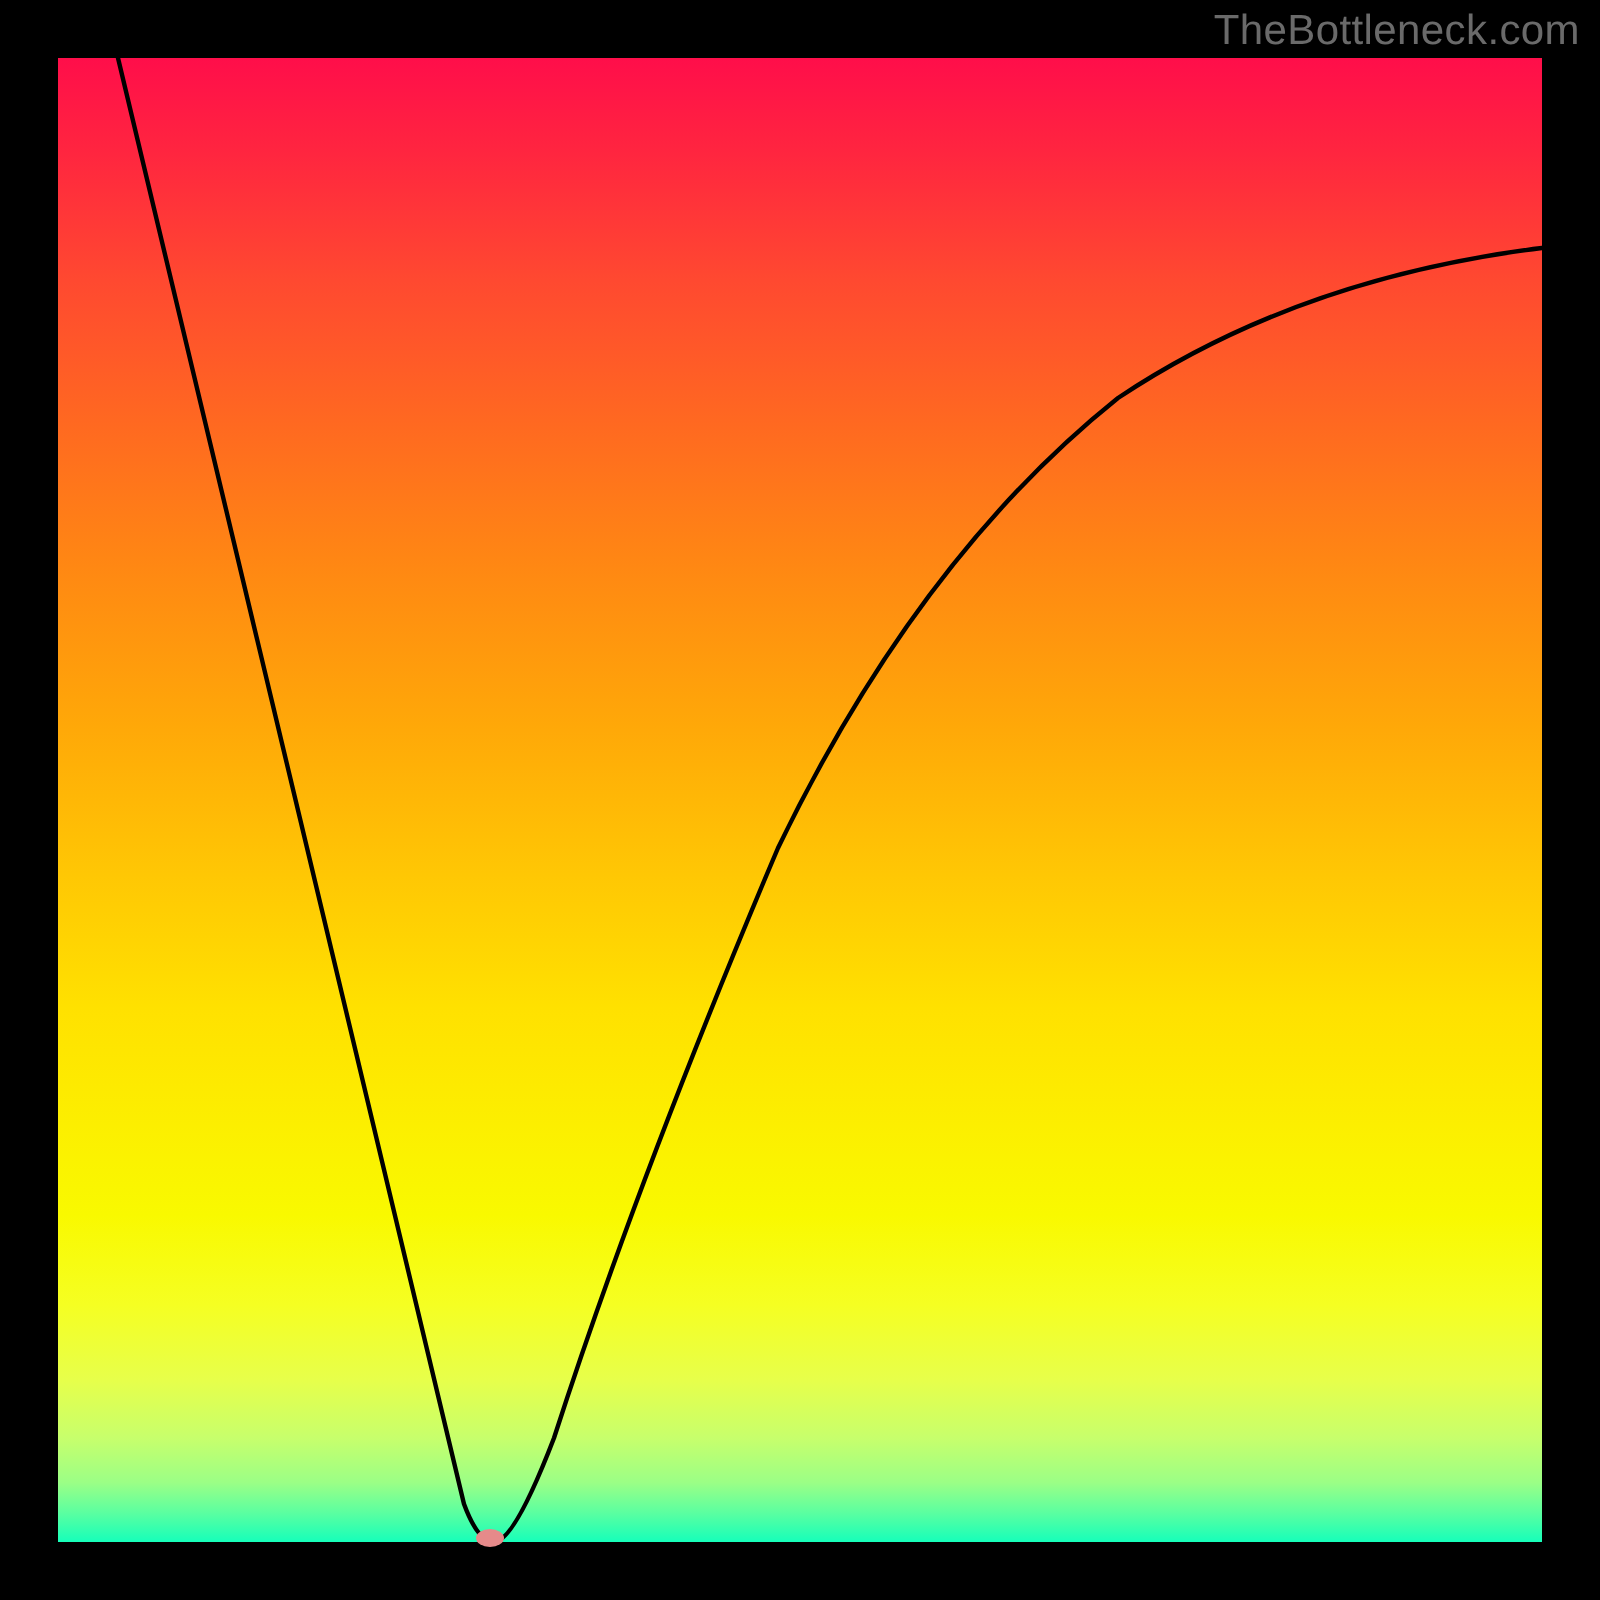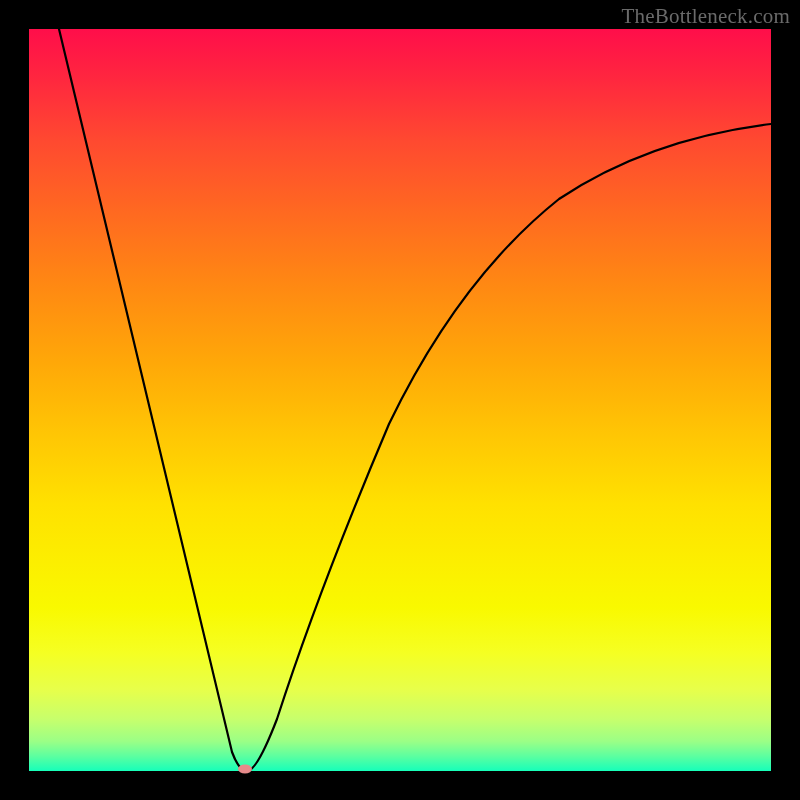--- a/index.html
+++ b/index.html
@@ -60,21 +60,20 @@
     transform: translate(-50%, -50%);
   }
   .watermark {
     position: absolute;
     top: 4px;
     right: 10px;
     color: #6a6a6a;
     font-size: 21px;
     letter-spacing: 0.2px;
     font-weight: 500;
-    font-family: Liberation Serif, serif;
   }
 </style>
 </head>
 <body>
 
 <div class="frame">
 
   <div class="plot-area">
 
     <svg class="curve" viewBox="0 0 742 742" preserveAspectRatio="none">

